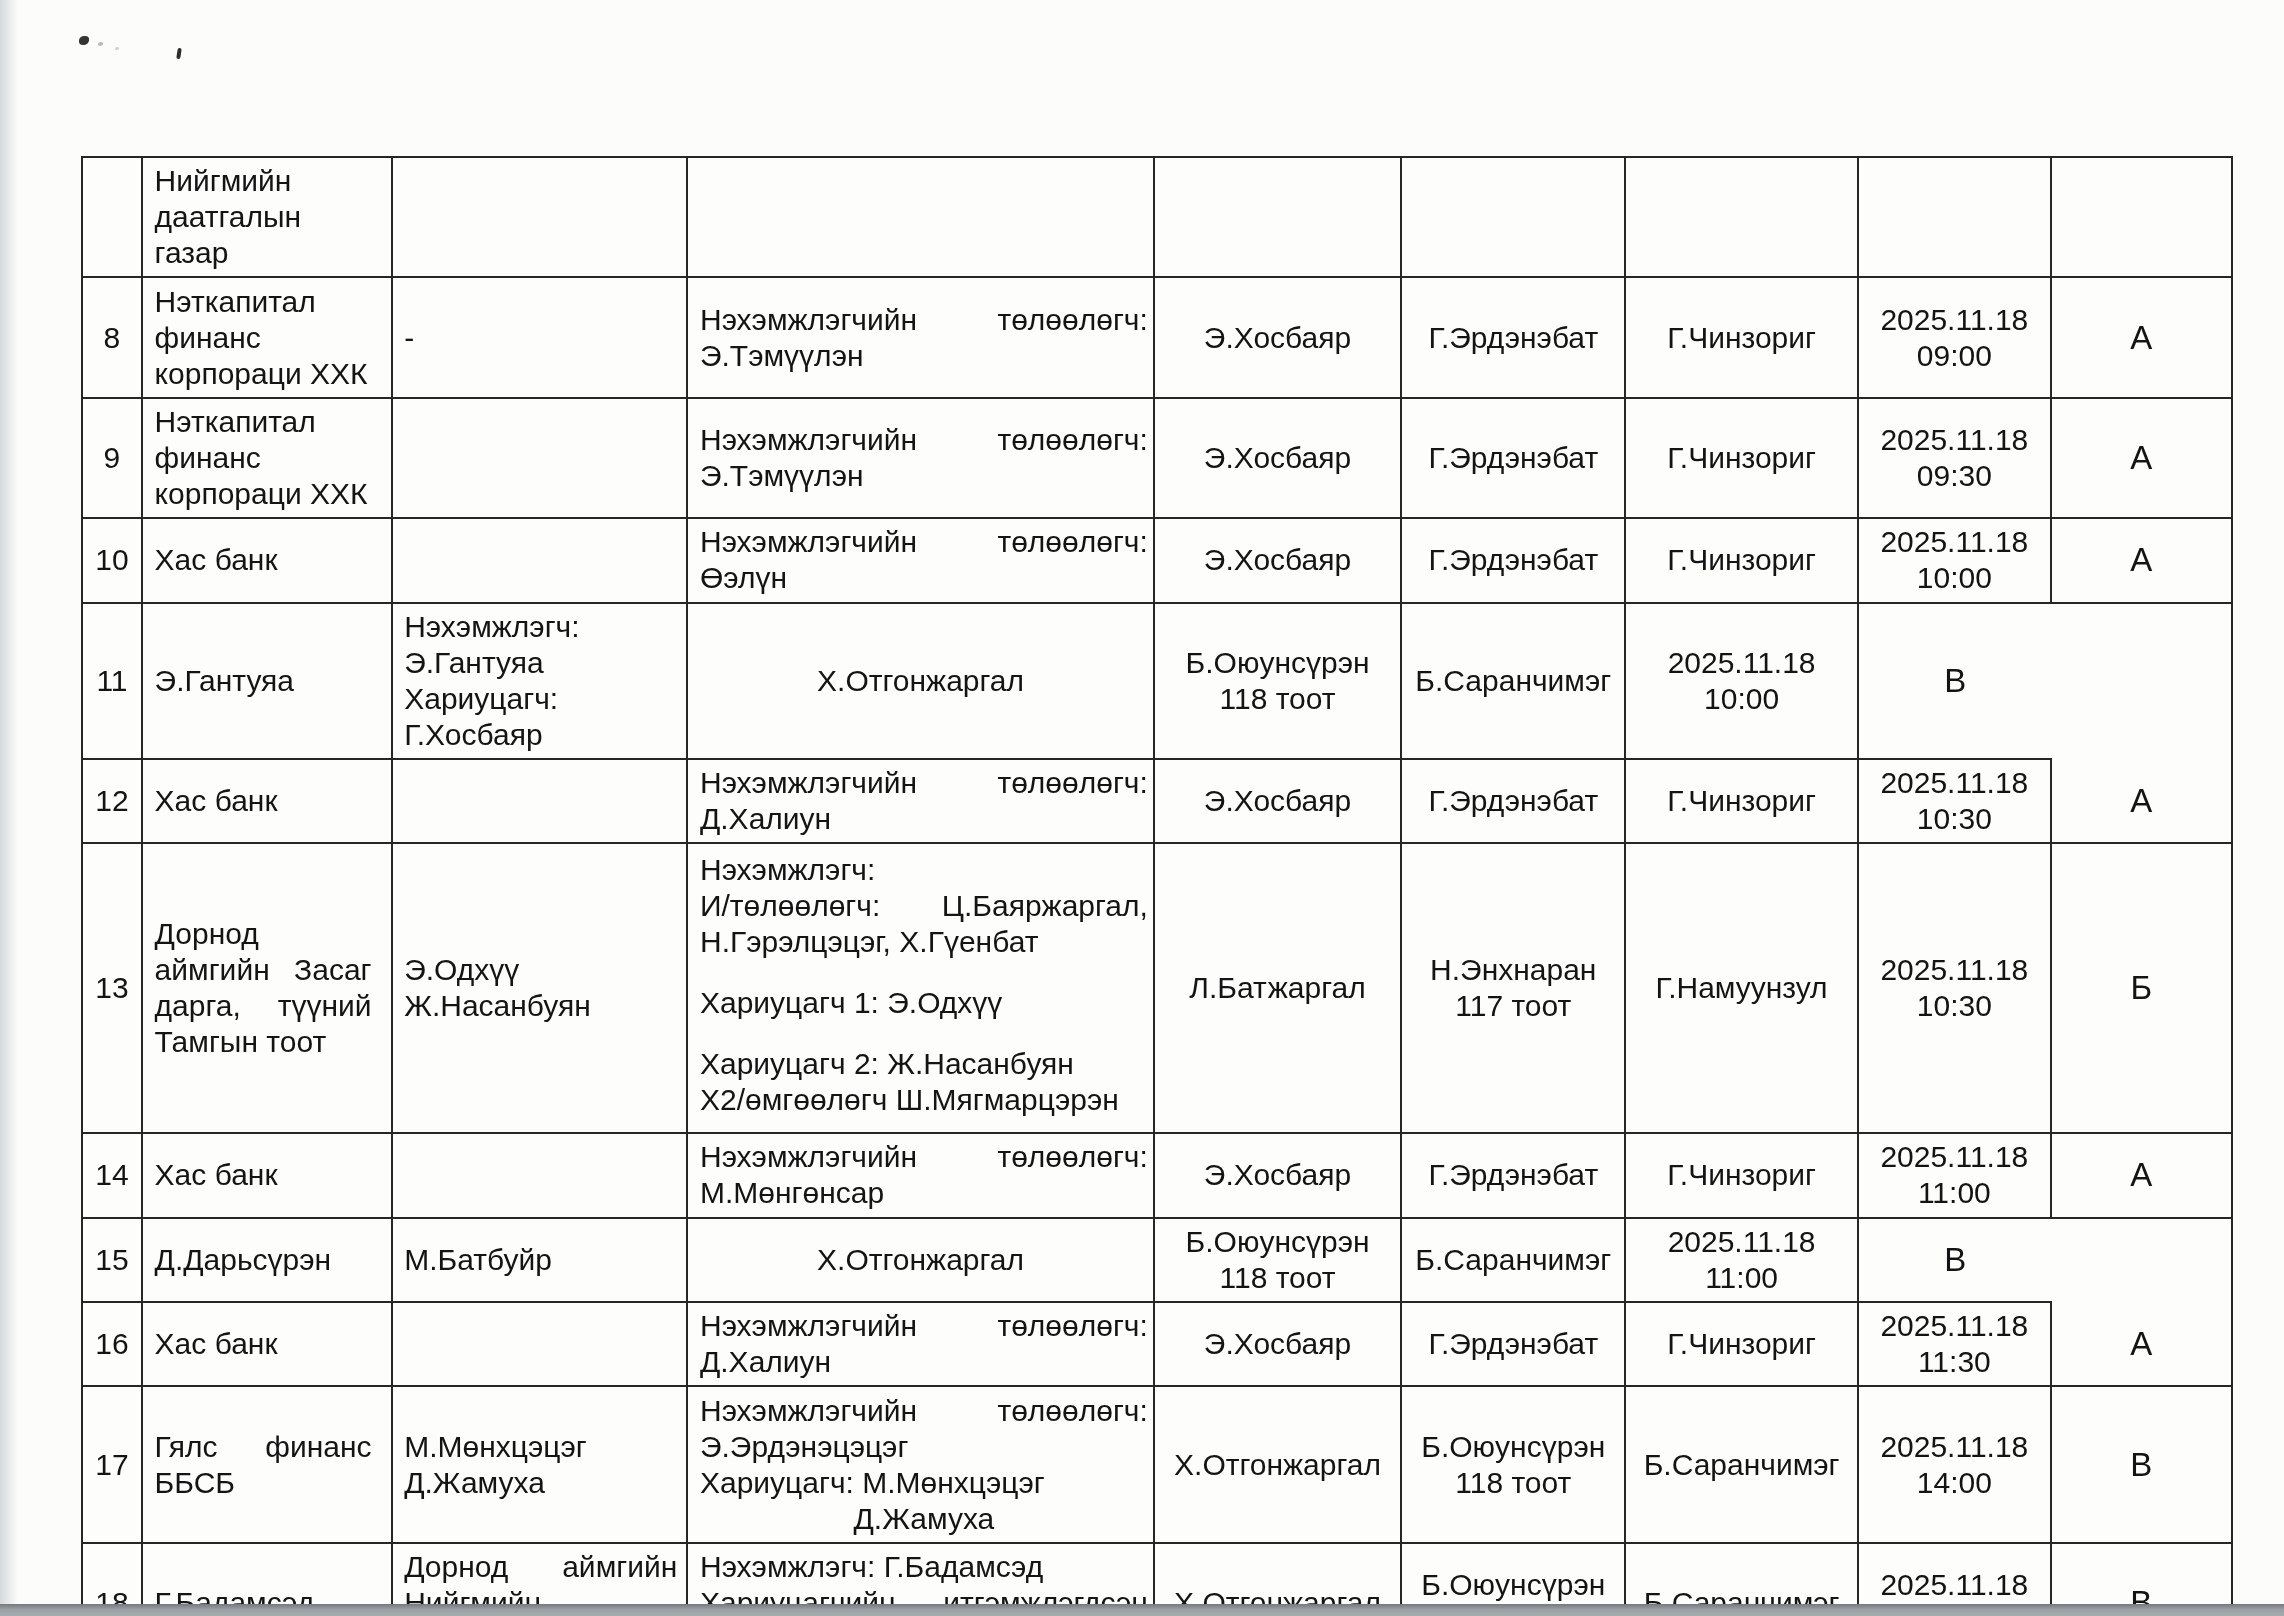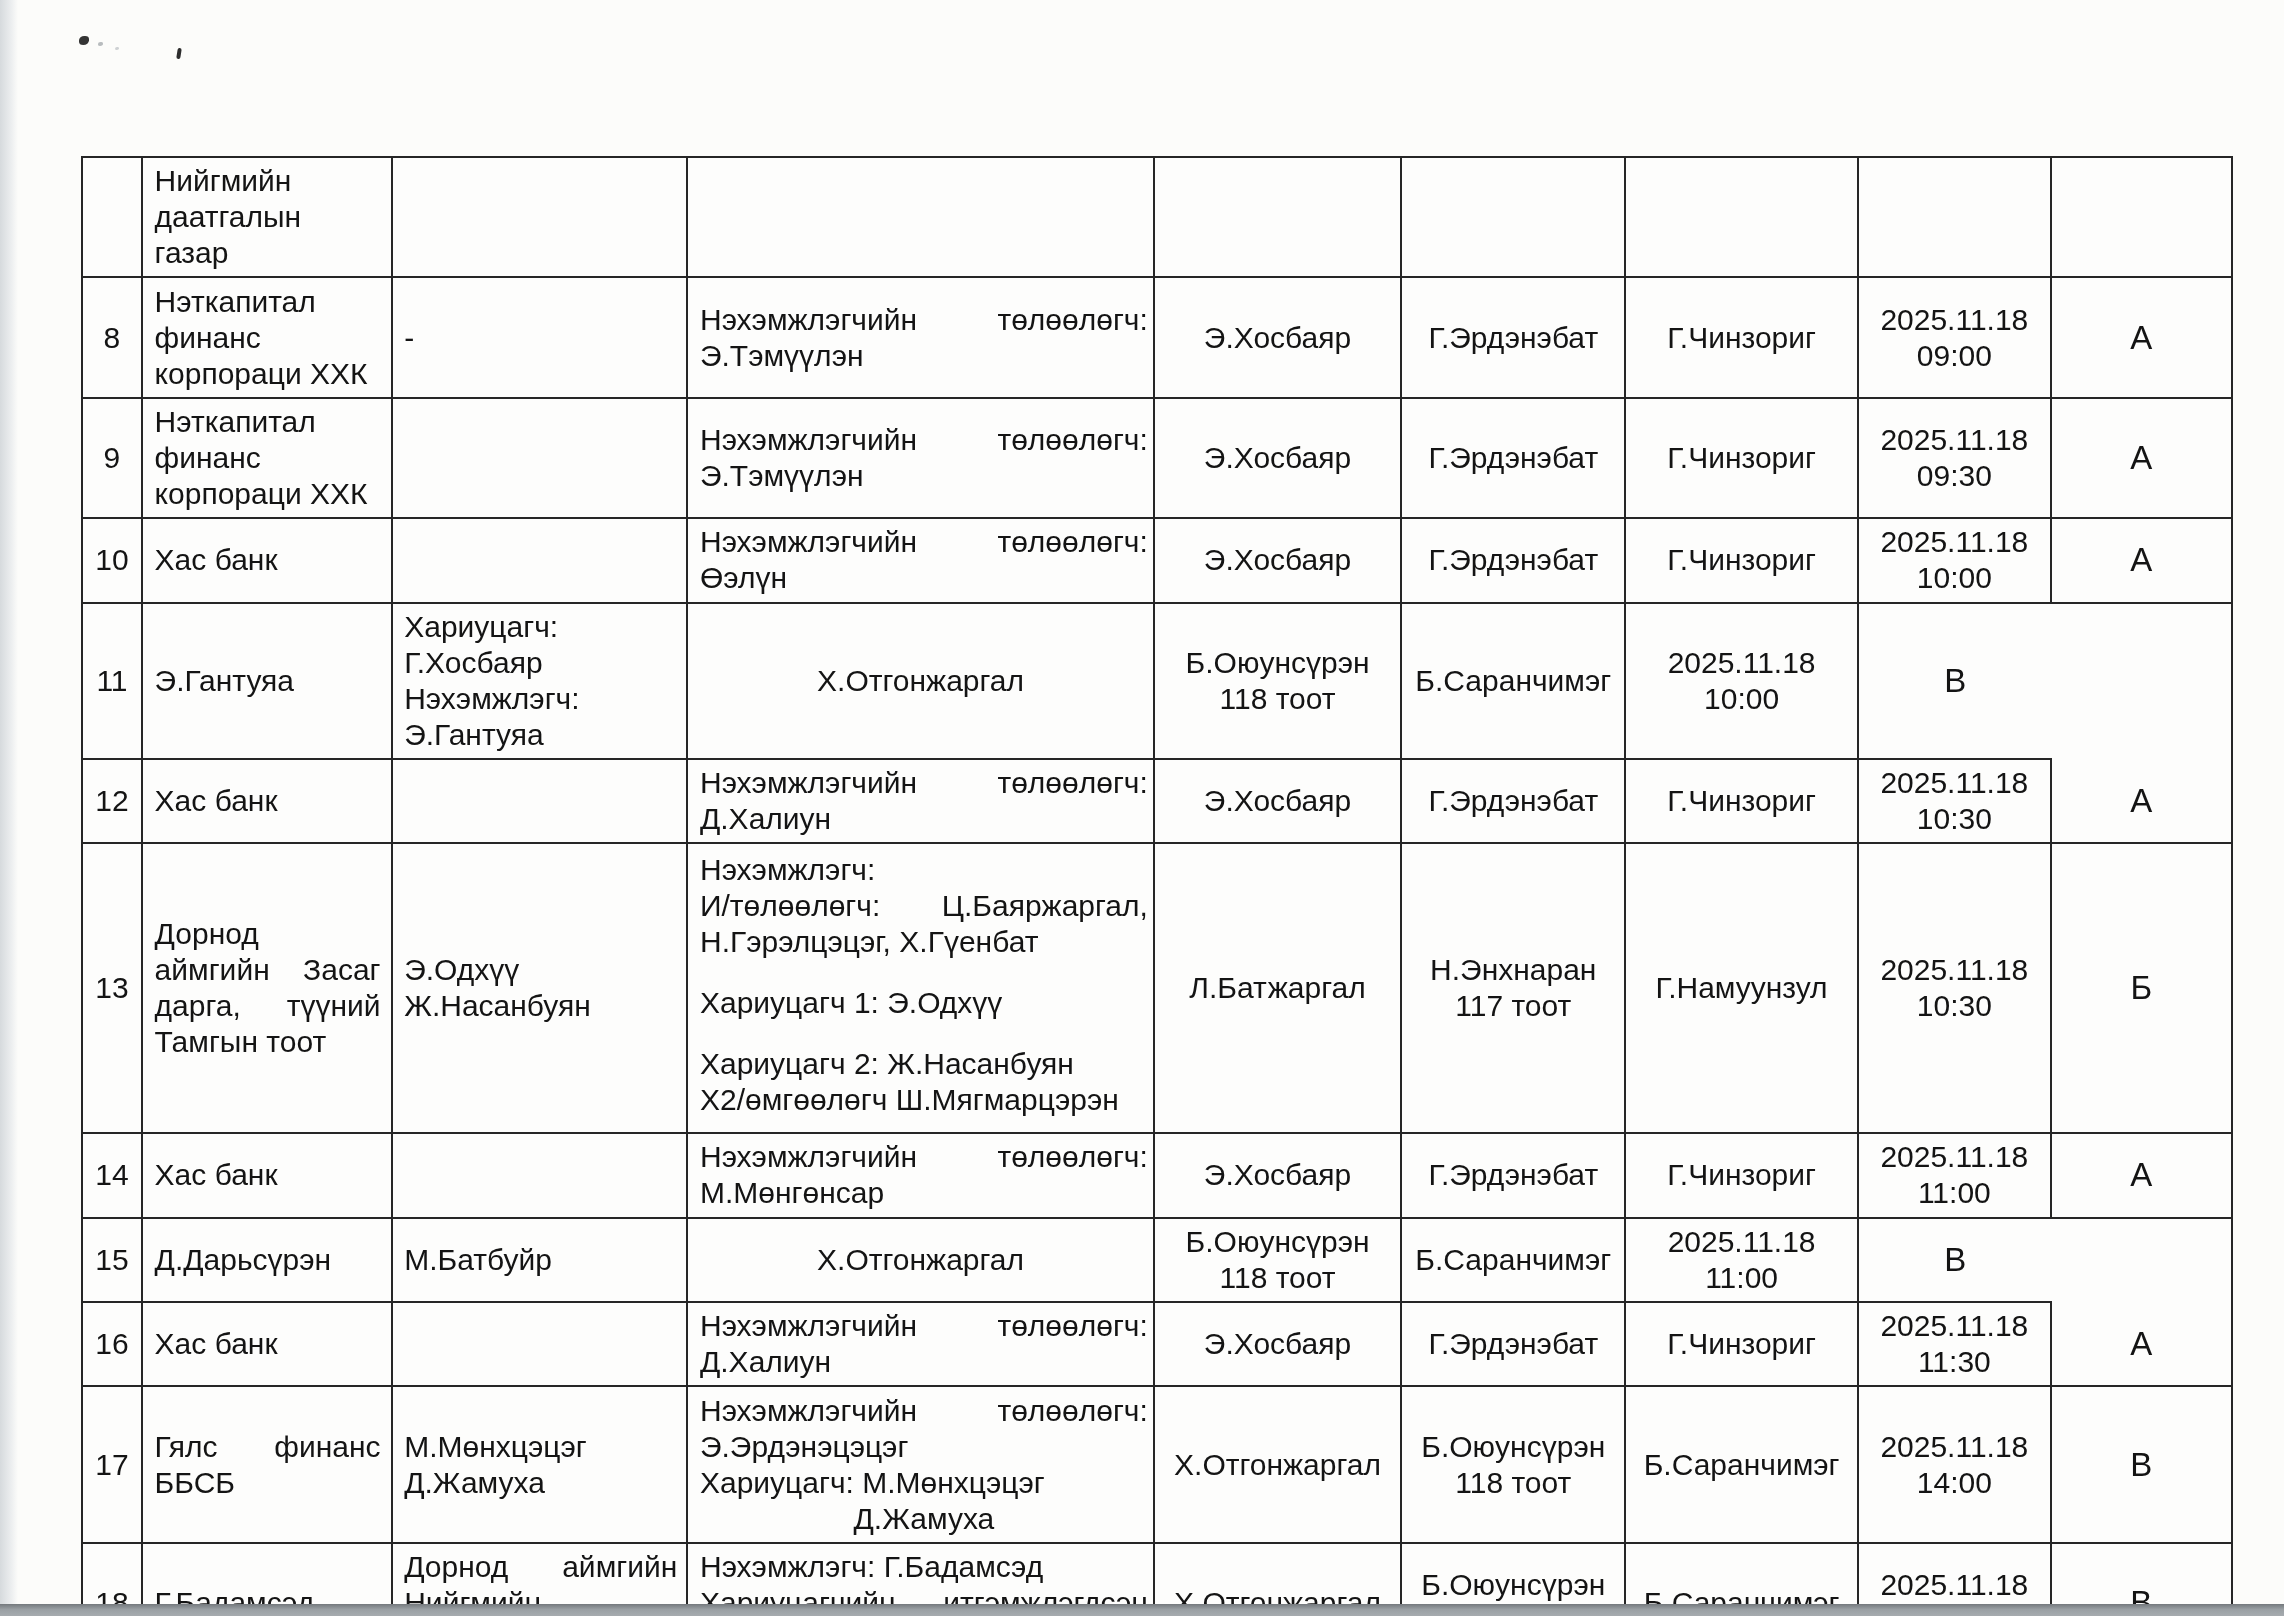--- a/index.html
+++ b/index.html
@@ -42,21 +42,21 @@
   .td{
     border-right:2px solid #262626;border-bottom:2px solid #262626;
     box-sizing:border-box;display:flex;flex-direction:column;justify-content:center;
     font-size:30px;line-height:36px;padding:5.2px 6.5px;
   }
   .td:last-child{border-right:none}
   .tr:last-child .td{border-bottom:none}
 
   .c1{align-items:center;text-align:center;padding:5.2px 1.3px;}
   .c2,.c3,.c4{text-align:left;}
-  .c2{padding-left:11.7px;padding-right:10px;}
+  .c2{padding-left:11.7px;padding-right:19px;}
   .c3{padding-left:11.7px;padding-right:9px;}
   .c4{padding-left:11.7px;padding-right:5px;}
   .c5,.c6,.c7,.c8,.c9{align-items:center;text-align:center;}
   .c9{font-size:33px;}
 
   
   .tr:nth-child(1) .td{justify-content:flex-start;}
   
   .tr:nth-child(7) .c4{justify-content:flex-start;padding-top:7.8px;}
 
@@ -187,22 +187,22 @@
       </div>
     </div>
     <div class="tr">
       <div class="td c1">
         <div class="line">11</div>
       </div>
       <div class="td c2">
         <div class="line">Э.Гантуяа</div>
       </div>
       <div class="td c4">
+        <div class="line">Нэхэмжлэгч: Э.Гантуяа</div>
         <div class="line">Хариуцагч: Г.Хосбаяр</div>
-        <div class="line">Нэхэмжлэгч: Э.Гантуяа</div>
       </div>
       <div class="td c5">
         <div class="line">Х.Отгонжаргал</div>
       </div>
       <div class="td c6">
         <div class="line">Б.Оюунсүрэн 118 тоот</div>
       </div>
       <div class="td c7">
         <div class="line">Б.Саранчимэг</div>
       </div>

